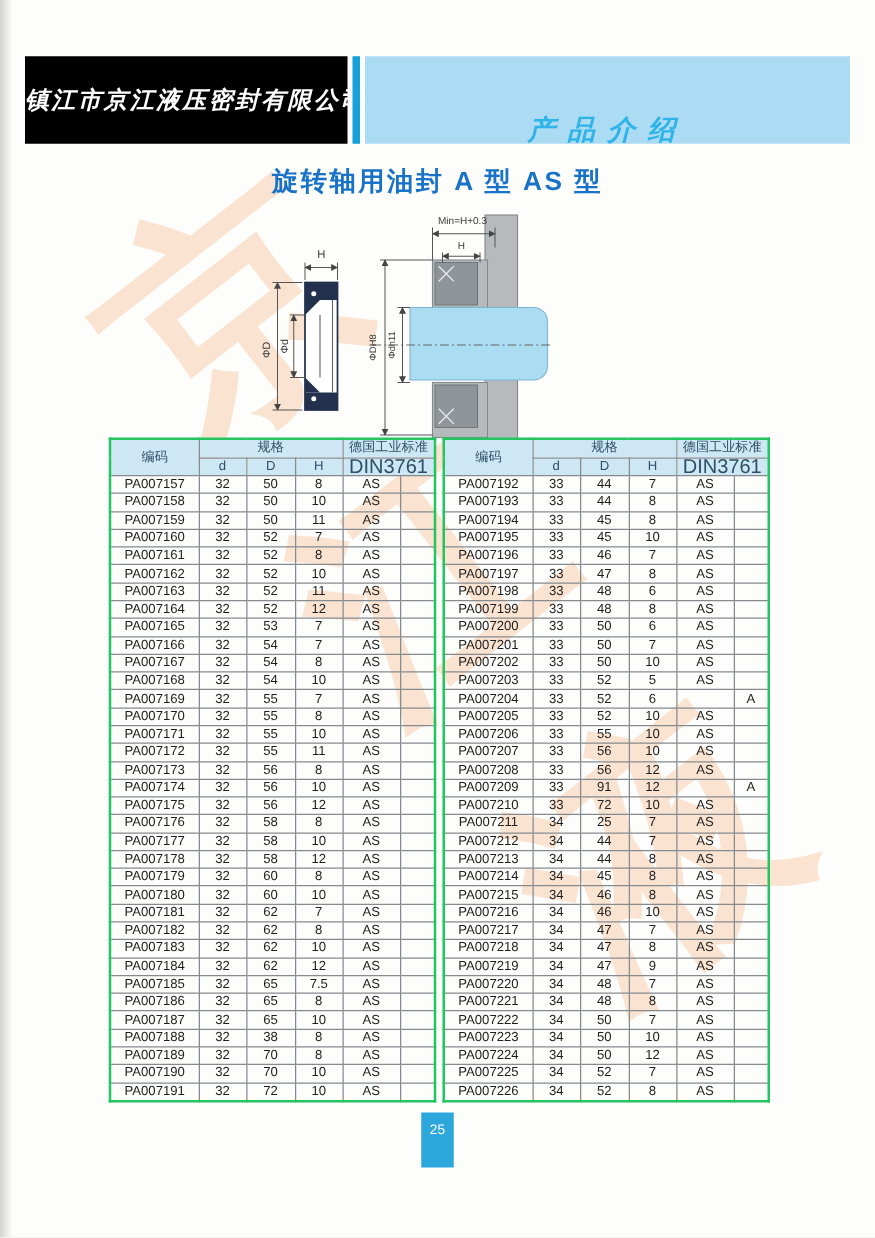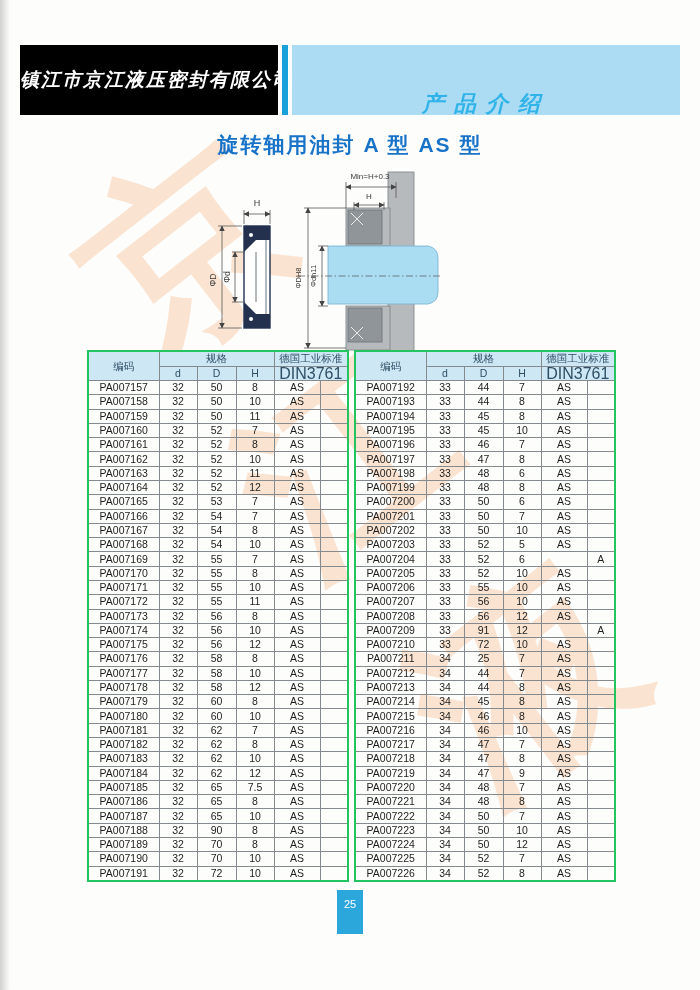--- a/index.html
+++ b/index.html
@@ -415,21 +415,21 @@
             <td>PA007187</td>
             <td>32</td>
             <td>65</td>
             <td>10</td>
             <td>AS</td>
             <td></td>
           </tr>
           <tr>
             <td>PA007188</td>
             <td>32</td>
-            <td>90</td>
+            <td>38</td>
             <td>8</td>
             <td>AS</td>
             <td></td>
           </tr>
           <tr>
             <td>PA007189</td>
             <td>32</td>
             <td>70</td>
             <td>8</td>
             <td>AS</td>

